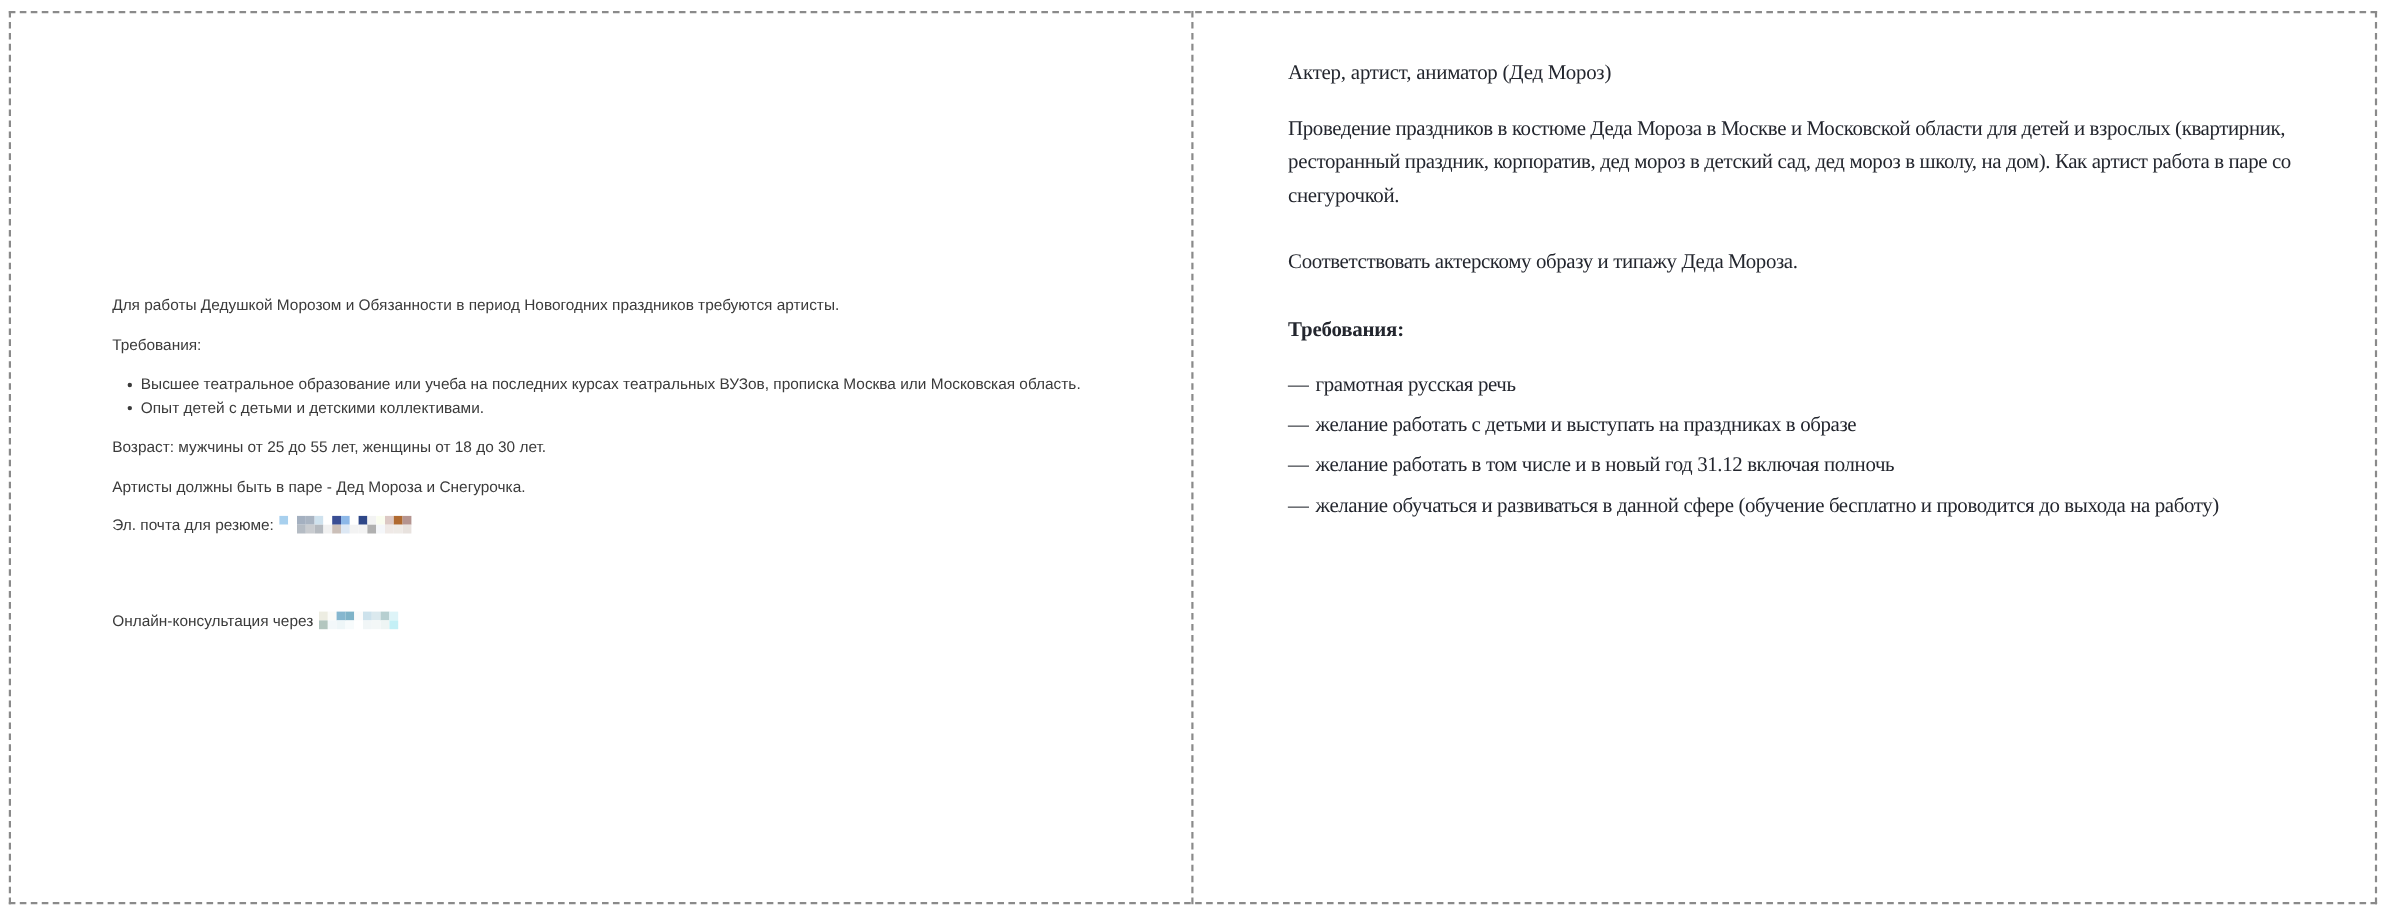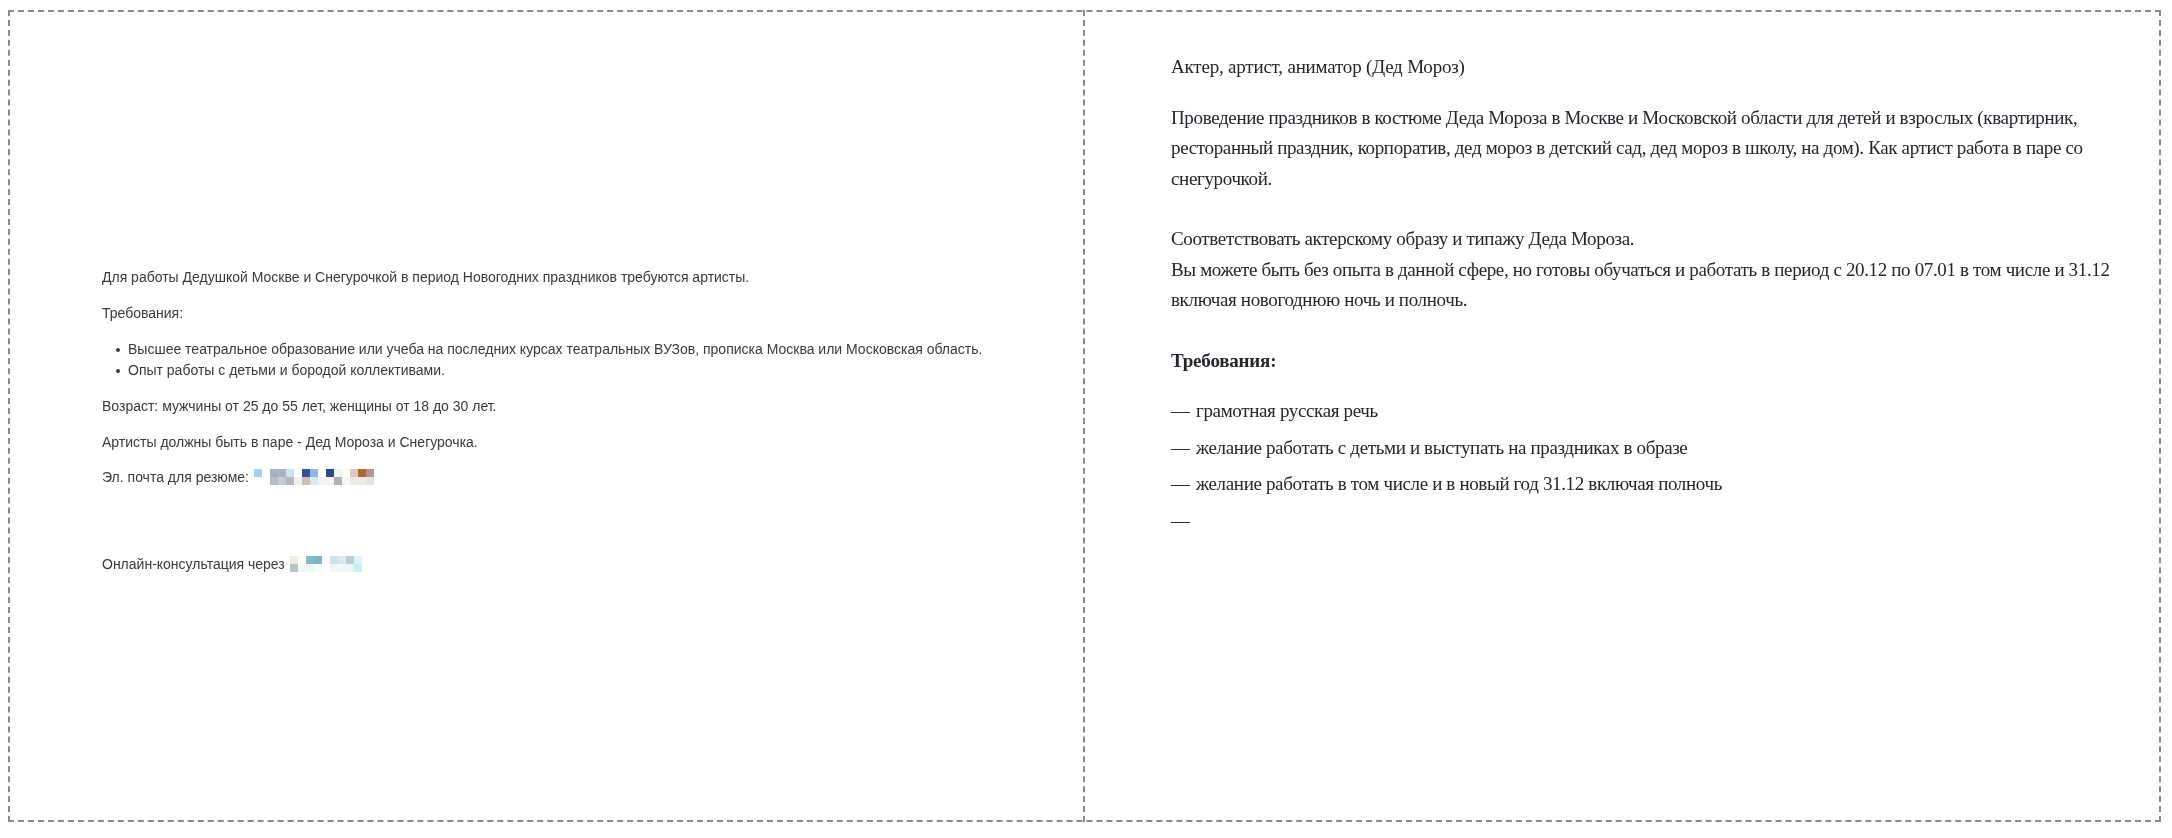--- a/index.html
+++ b/index.html
@@ -118,25 +118,25 @@
       top: 0;
     }
   </style>
 </head>
 <body>
 
 <div class="frame"></div>
 <div class="divider"></div>
 
 <section class="left">
-  <p class="p-intro">Для работы Дедушкой Москве и Снегурочкой в период Новогодних праздников требуются артисты.</p>
+  <p class="p-intro">Для работы Дедушкой Морозом и Обязанности в период Новогодних праздников требуются артисты.</p>
   <p class="p-req">Требования:</p>
   <ul>
     <li>Высшее театральное образование или учеба на последних курсах театральных ВУЗов, прописка Москва или Московская область.</li>
-    <li>Опыт работы с детьми и бородой коллективами.</li>
+    <li>Опыт детей с детьми и детскими коллективами.</li>
   </ul>
   <p class="p-age">Возраст: мужчины от 25 до 55 лет, женщины от 18 до 30 лет.</p>
   <p class="p-pair">Артисты должны быть в паре - Дед Мороза и Снегурочка.</p>
   <p class="p-email">
     <span>Эл. почта для резюме:</span>
     <span class="redacted" id="email-redact">
         <span style="background: rgb(168, 208, 238);"></span>
         <span style="background: rgb(255, 255, 255);"></span>
         <span style="background: rgb(255, 255, 255);"></span>
         <span style="background: rgb(255, 255, 255);"></span>
@@ -191,33 +191,33 @@
         <span style="background: rgb(196, 240, 246);"></span>
       </span>
   </p>
 </section>
 
 <section class="right">
   <p class="job-title">Актер, артист, аниматор (Дед Мороз)</p>
   <p class="para">Проведение праздников в костюме Деда Мороза в Москве и Московской области для детей и взрослых (квартирник, ресторанный праздник, корпоратив, дед мороз в детский сад, дед мороз в школу, на дом). Как артист работа в паре со снегурочкой.</p>
   <p class="para">
     <span>Соответствовать актерскому образу и типажу Деда Мороза.</span><br>
-    <span>Вы можете быть без опыта в данной сфере, но готовы обучаться и работать в период с 20.12 по 07.01 в том числе и 31.12 включая новогоднюю ночь и полночь.</span>
   </p>
   <p class="section-h">Требования:</p>
   <ul>
     <li>
       <span class="dash">—</span>
       <span>грамотная русская речь</span>
     </li>
     <li>
       <span class="dash">—</span>
       <span>желание работать с детьми и выступать на праздниках в образе</span>
     </li>
     <li>
       <span class="dash">—</span>
       <span>желание работать в том числе и в новый год 31.12 включая полночь</span>
     </li>
     <li>
       <span class="dash">—</span>
+      <span>желание обучаться и развиваться в данной сфере (обучение бесплатно и проводится до выхода на работу)</span>
     </li>
   </ul>
 </section>
 
 </body></html>

